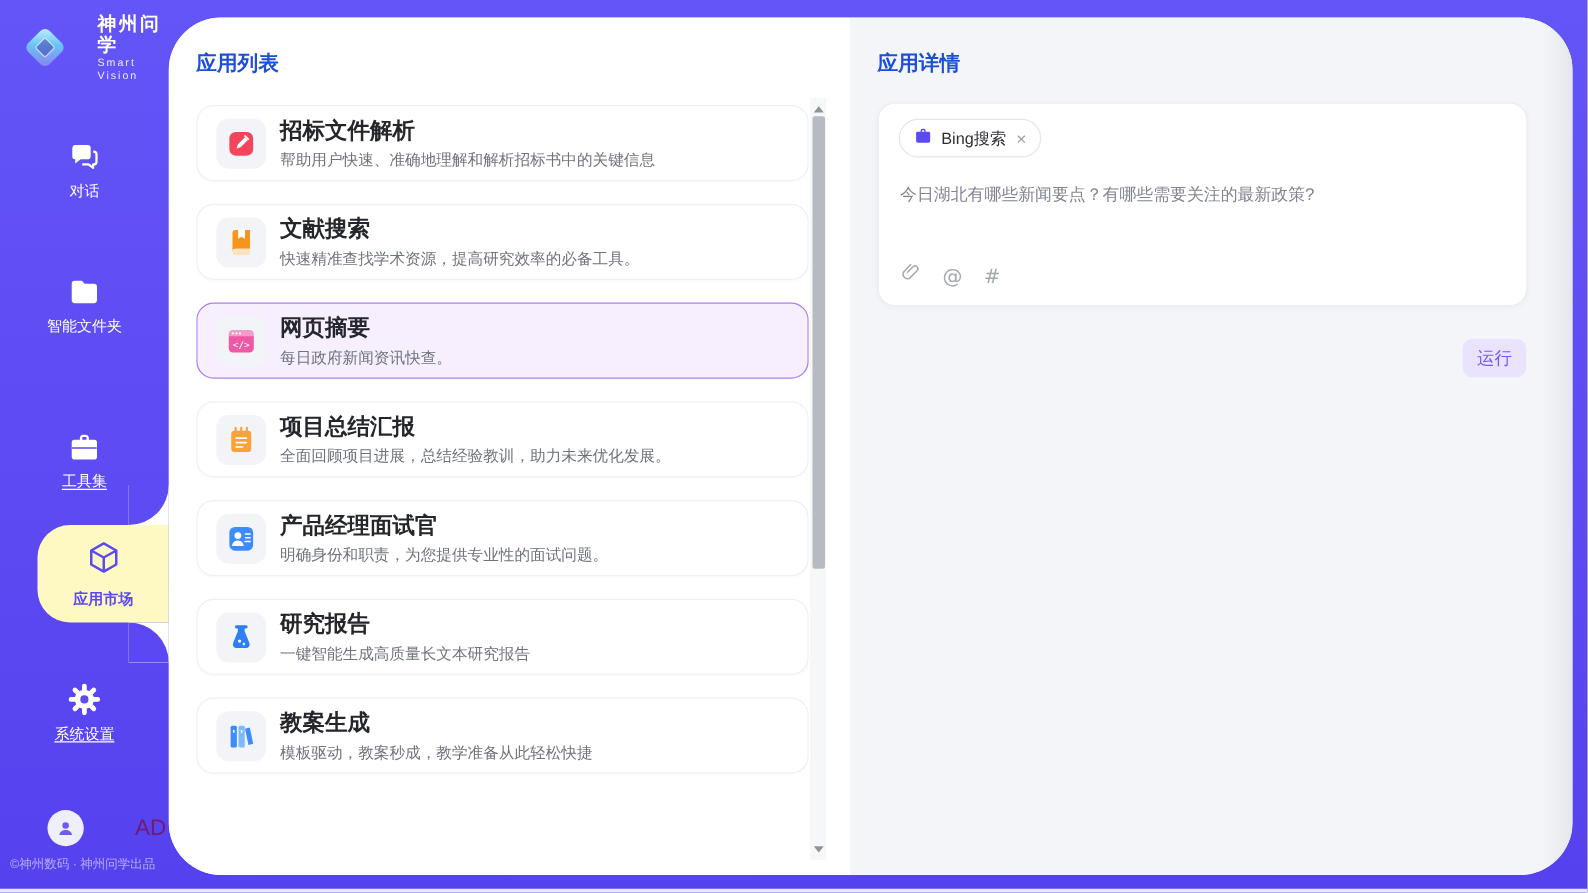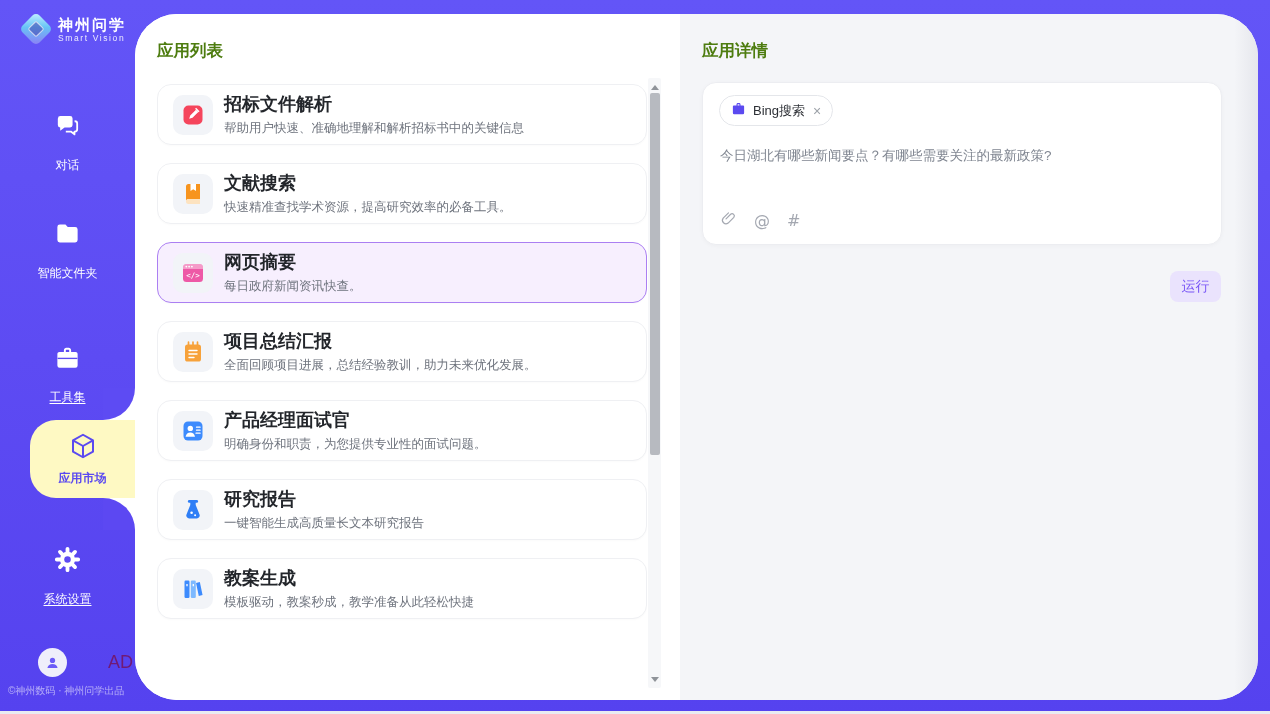--- a/index.html
+++ b/index.html
@@ -7,29 +7,29 @@
   body {
     position:relative; overflow:hidden;
     background:linear-gradient(180deg,#6355f7 0%,#5d4bf3 50%,#5542ef 100%);
     font-family:"Liberation Sans","DejaVu Sans",sans-serif;
     -webkit-font-smoothing:antialiased;
   }
   .bottom-strip{position:absolute;left:0;bottom:0;width:100%;height:3px;background:#e9ebf2;z-index:9;}
 
   
   .sidebar{position:absolute;left:0;top:0;width:135px;height:714px;z-index:2;}
-  .logo{position:absolute;left:18px;top:11px;display:flex;align-items:center;gap:4px;}
+  .logo{position:absolute;left:18px;top:11px;display:flex;align-items:center;gap:24px;}
   .logo-diamond{position:relative;width:36px;height:36px;flex:none;}
   .logo-diamond .d1{position:absolute;left:6px;top:6px;width:24px;height:24px;transform:rotate(45deg);
     border-radius:5px;background:linear-gradient(135deg,#c8f4ff 0%,#67c3f6 45%,#8f7bf5 100%);}
   .logo-diamond .d2{position:absolute;left:12px;top:12px;width:12px;height:12px;transform:rotate(45deg);
     border-radius:2px;background:rgba(60,40,160,.45);border:1px solid rgba(255,255,255,.7);}
   .logo-name{font-size:15px;font-weight:700;color:#fff;letter-spacing:2px;line-height:17px;}
   .logo-sub{font-size:8.5px;color:rgba(255,255,255,.88);letter-spacing:1.6px;}
-  .nav-item{position:absolute;left:0;width:135px;display:flex;flex-direction:column;align-items:center;gap:18px;cursor:pointer;}
+  .nav-item{position:absolute;left:0;width:135px;display:flex;flex-direction:column;align-items:center;gap:6px;cursor:pointer;}
   .nav-label{font-size:12px;color:#fff;}
   .nav-label.u{text-decoration:underline;text-underline-offset:2px;}
   .nav-item svg{display:block;}
 
   
   .tab{position:absolute;left:30px;top:420px;width:105px;height:78px;background:#fef9c3;
     border-radius:26px 0 0 26px;z-index:3;display:flex;flex-direction:column;align-items:center;justify-content:center;gap:5px;}
   .tab .nav-label{color:#5b4af0;font-weight:600;}
   .corner{position:absolute;left:103px;width:32px;height:32px;background:#fff;z-index:3;overflow:hidden;}
   .corner.top{top:388px;} .corner.bot{top:498px;}
@@ -42,21 +42,21 @@
   .user-name{font-size:18px;color:#701a75;margin-left:28px;}
   .side-footer{position:absolute;left:8px;top:684px;font-size:10px;color:rgba(255,255,255,.55);white-space:nowrap;}
 
   
   .content-card{position:absolute;left:135px;top:14px;width:1123px;height:686px;border-radius:42px;
     background:#fff;overflow:hidden;display:flex;z-index:1;}
   .left-panel{width:545px;position:relative;background:#fff;flex:none;}
   .right-panel{flex:1;background:#f4f5f8;position:relative;}
   .right-panel::after{content:"";position:absolute;right:0;top:0;bottom:0;width:24px;
     background:linear-gradient(90deg,rgba(40,40,80,0),rgba(40,40,80,.07));pointer-events:none;}
-  .panel-title{position:absolute;left:22px;top:26px;font-size:16.5px;font-weight:700;color:#4d7c0f;}
+  .panel-title{position:absolute;left:22px;top:26px;font-size:16.5px;font-weight:700;color:#1d4ed8;}
 
   
   .list-viewport{position:absolute;left:22px;top:66px;width:490px;height:597px;overflow:hidden;padding-top:4px;}
   .app-card{height:61px;margin-bottom:18px;border:1px solid #eff0f3;border-radius:14px;background:#fff;
     display:flex;align-items:center;gap:11px;padding:0 15px;cursor:pointer;box-shadow:0 1px 2px rgba(20,20,40,.02);}
   .app-card.selected{background:#f7effe;border:1px solid #ab7ff2;}
   .app-ico{width:40px;height:40px;border-radius:10px;background:#f2f4f8;flex:none;display:flex;align-items:center;justify-content:center;}
   .app-txt{min-width:0;}
   .app-name{font-size:18px;font-weight:700;color:#23262b;margin-bottom:4px;}
   .app-desc{font-size:12.5px;color:#6e737d;white-space:nowrap;}

